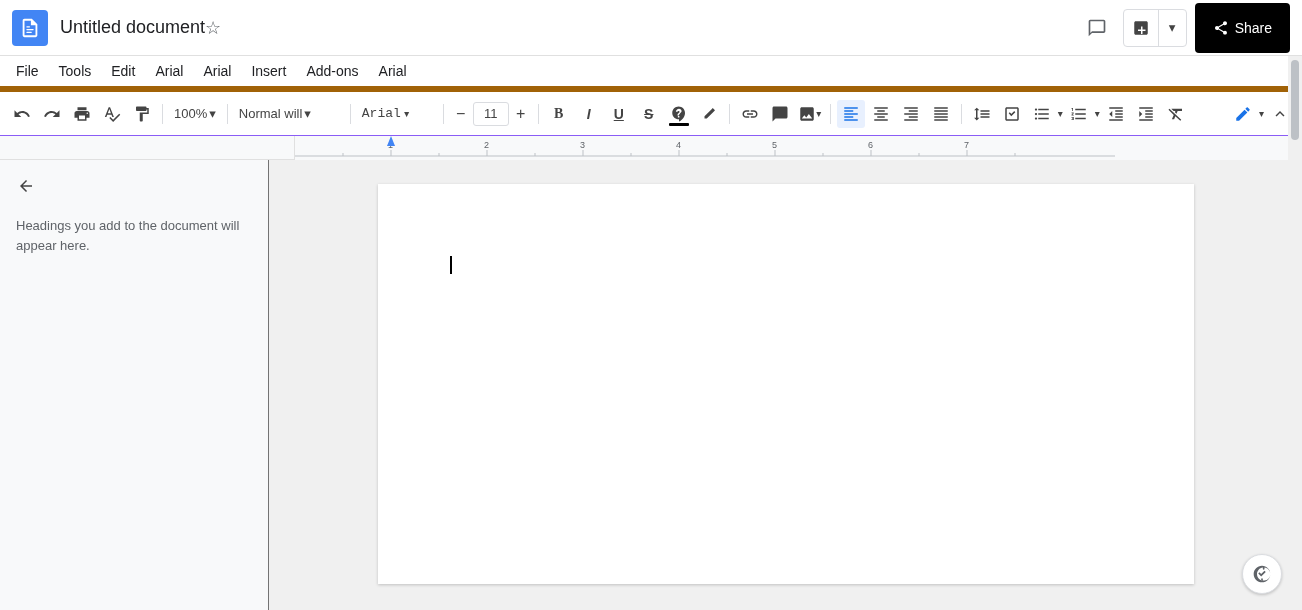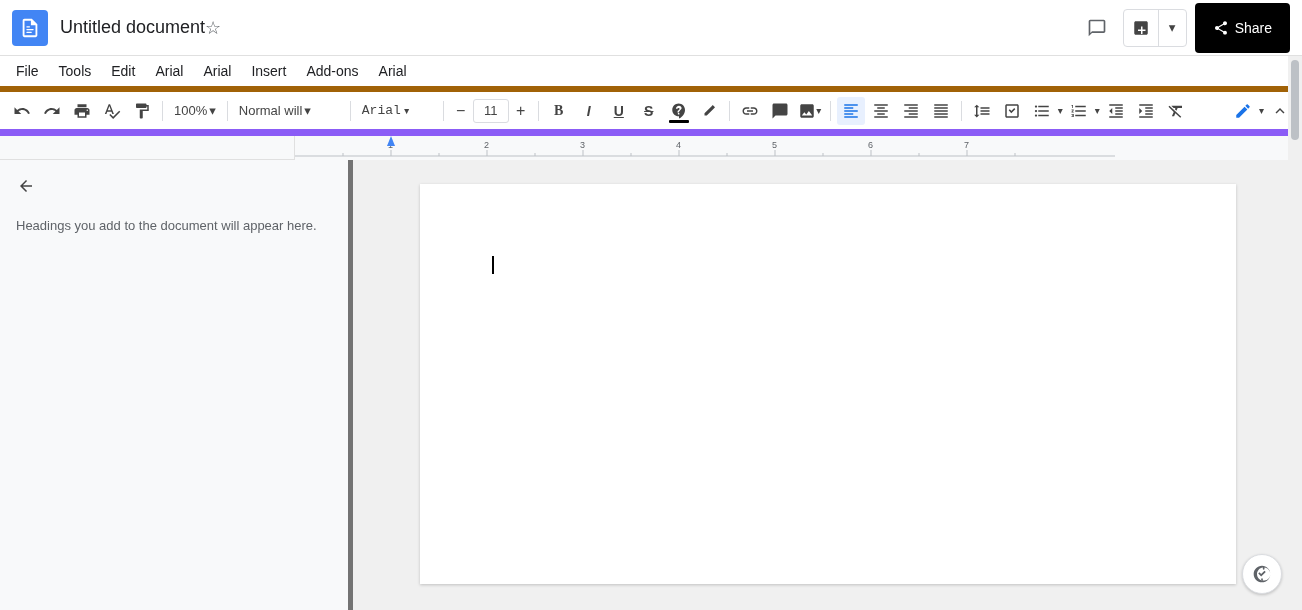--- a/index.html
+++ b/index.html
@@ -69,21 +69,21 @@
       padding: 4px 10px; font-size: 14px; color: #202124; cursor: pointer;
       border-radius: 4px; user-select: none;
     }
 
     
     #toolbar {
       display: flex; align-items: center;
       background: #fff;
       height: 44px;
       padding: 0 8px;
-      border-bottom: 7px solid #8b5cf6;
+      border-bottom: 1px solid #8b5cf6;
       gap: 2px;
       flex-wrap: nowrap;
       overflow: hidden;
     }
     .toolbar-btn {
       width: 28px; height: 28px; border: none; background: transparent;
       cursor: pointer; border-radius: 3px; display: flex; align-items: center; justify-content: center;
       color: #444; font-size: 14px; flex-shrink: 0;
     }
     .toolbar-divider {
@@ -116,21 +116,21 @@
     }
 
     
     #main {
       display: flex; height: calc(610px - 56px - 36px - 44px - 24px);
       background: #f0f0f0;
     }
 
     
     #sidebar {
-      width: 353px; background: #f8f9fa; border-right: 5px solid #737373;
+      width: 269px; background: #f8f9fa; border-right: 1px solid #737373;
       padding: 12px; display: flex; flex-direction: column; gap: 8px;
       overflow-y: auto; flex-shrink: 0;
     }
     #sidebar-back {
       width: 28px; height: 28px; border: none; background: transparent; cursor: pointer;
       display: flex; align-items: center; justify-content: center; color: #444; border-radius: 50%;
     }
     #sidebar-hint {
       font-size: 13px; color: #5f6368; padding: 8px 4px; line-height: 1.5;
     }

